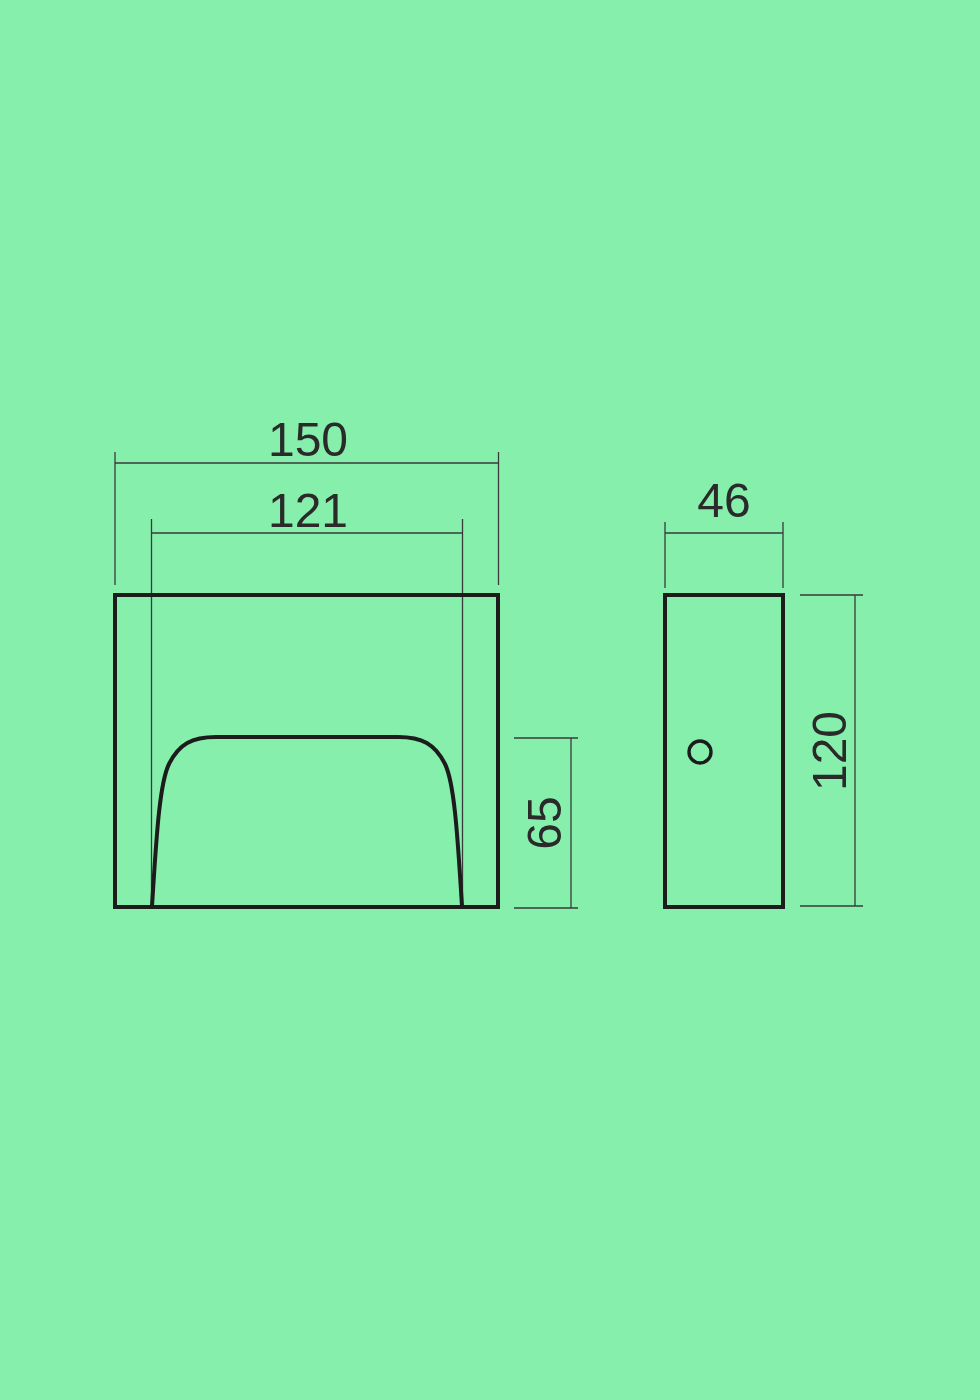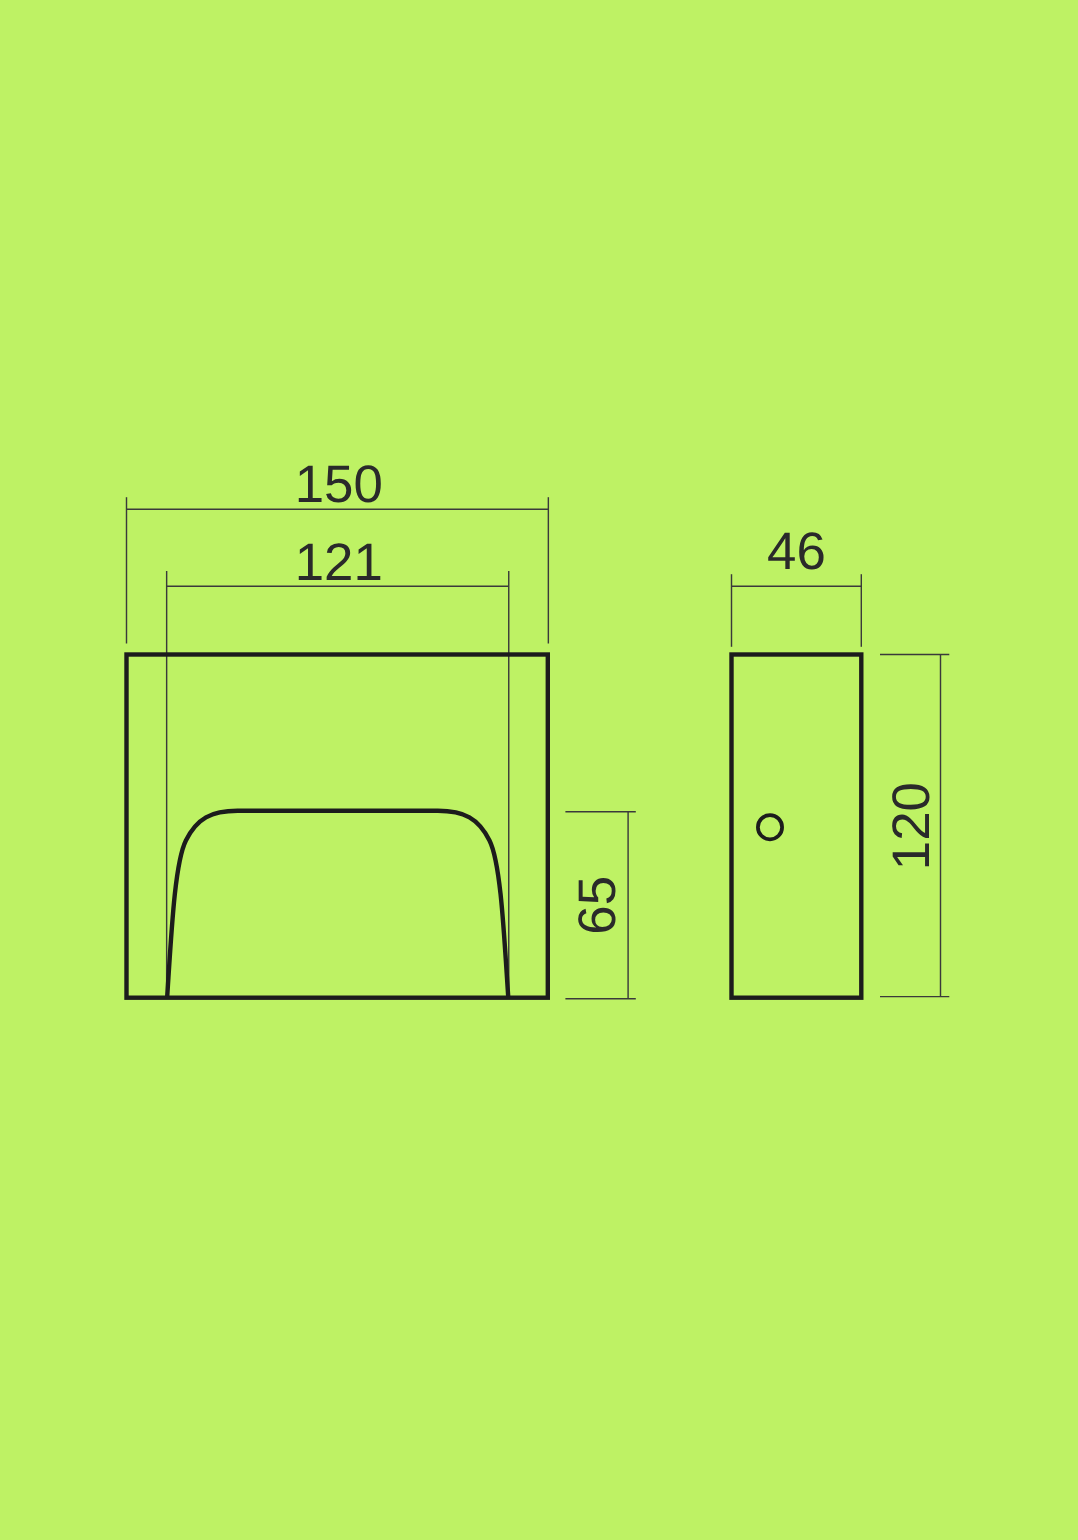--- a/index.html
+++ b/index.html
@@ -4,21 +4,21 @@
 <style>
   html, body {
     margin: 0;
     padding: 0;
     background: #ffffff;
   }
   .canvas {
     position: relative;
     width: 980px;
     height: 1400px;
-    background: #bef264;
+    background: #86efac;
     overflow: hidden;
   }
   svg {
     display: block;
     width: 980px;
     height: 1400px;
   }
   .outline {
     fill: none;
     stroke: #1c1c1c;

